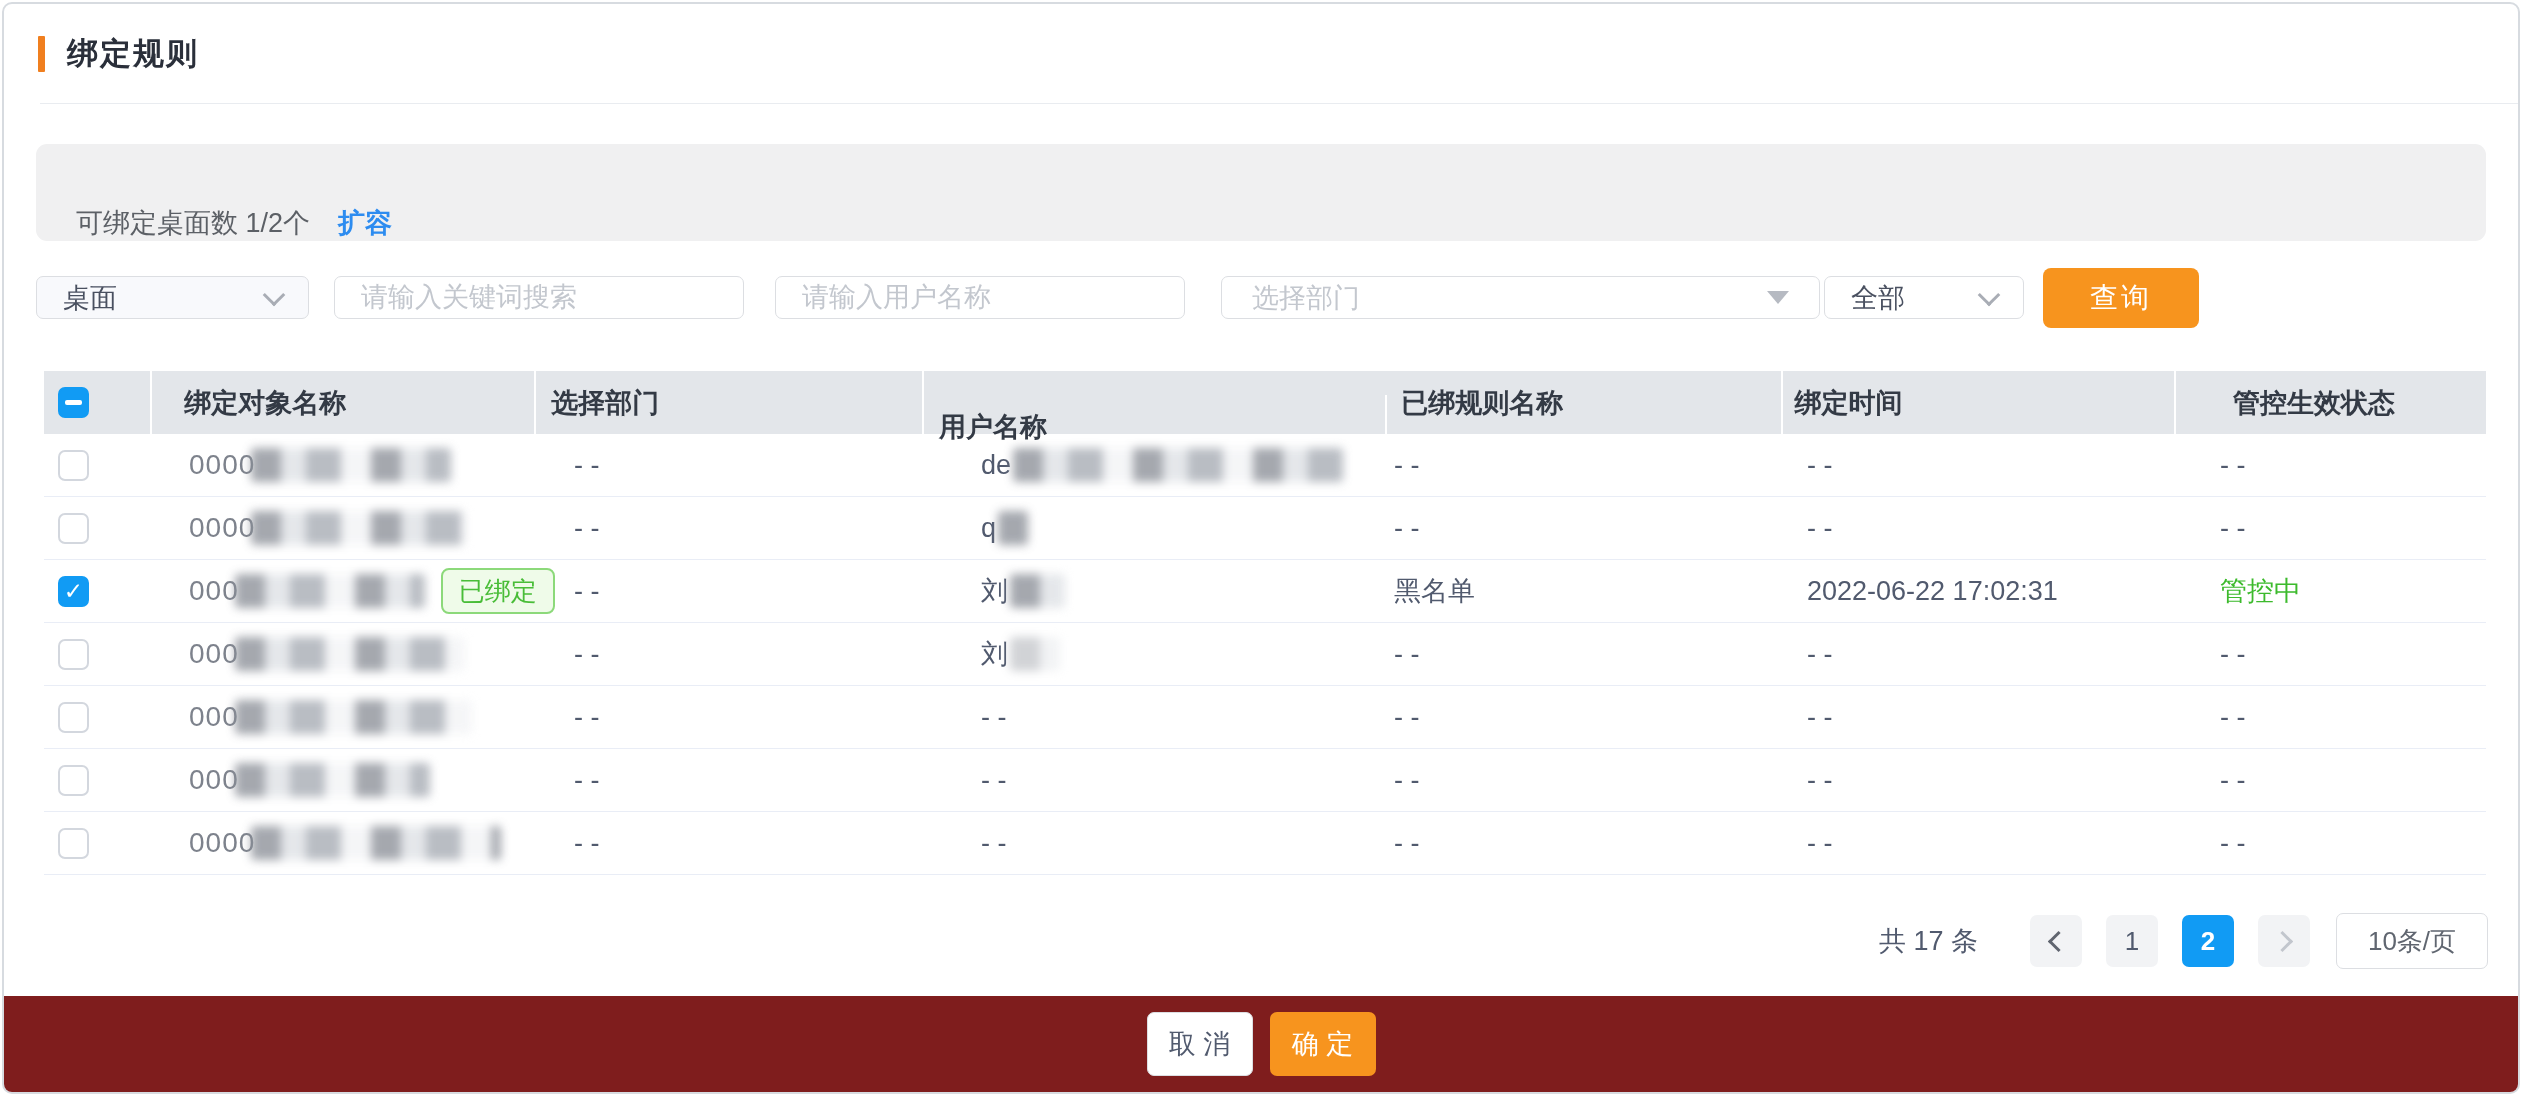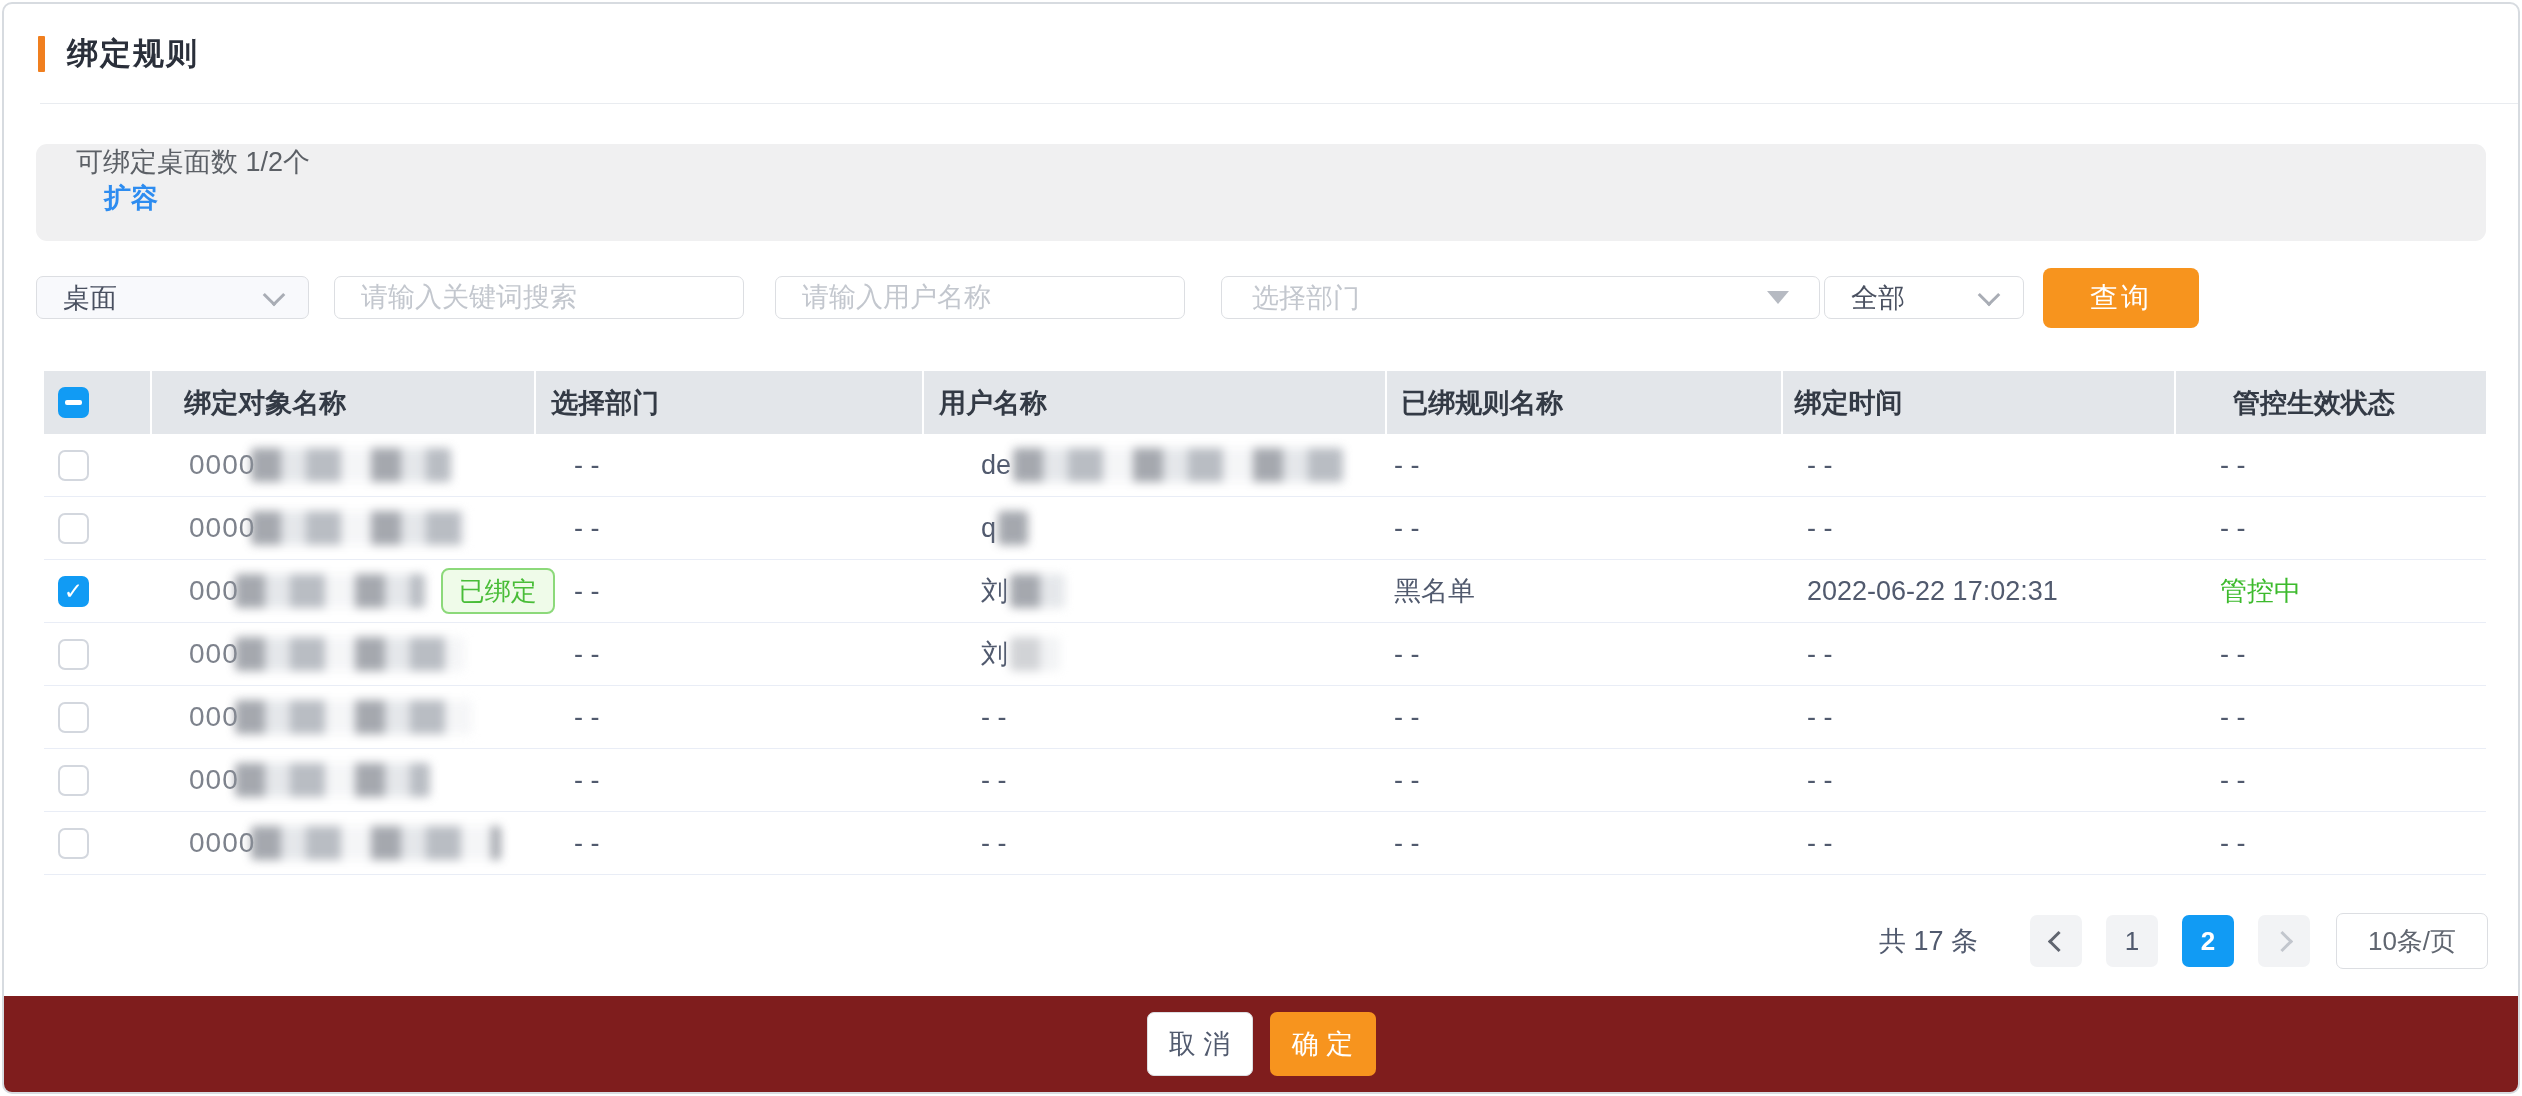--- a/index.html
+++ b/index.html
@@ -14,21 +14,21 @@
     background:#fff;border:2px solid #d7dbe0;border-radius:10px;overflow:hidden;
   }
   
   .title-row{display:flex;align-items:center;height:99px;padding-left:34px;}
   .title-bar{width:7px;height:36px;background:#f07f1f;margin-right:22px;border-radius:1px;}
   .title-text{font-size:31px;font-weight:600;color:#2a2f3a;letter-spacing:2px;}
   .title-divider{height:0;border-bottom:1px solid #e9ecf0;margin-left:36px;}
   
   .quota-bar{
     margin:40px 32px 0;height:97px;background:#f0f0f1;border-radius:11px;
-    display:flex;align-items:flex-start;padding-left:40px;box-sizing:border-box;font-size:27px;color:#5c6066;flex-direction:column;
+    display:flex;align-items:flex-end;padding-left:40px;box-sizing:border-box;font-size:27px;color:#5c6066;
   }
   .quota-link{margin-left:28px;color:#2d8cf0;font-weight:700;cursor:pointer;}
   
   .filter-row{margin:27px 32px 0;height:59px;display:flex;align-items:center;}
   .sel,.inp{
     box-sizing:border-box;height:43px;border:1px solid #dcdee2;border-radius:7px;
     display:flex;align-items:center;font-size:27px;background:#fff;
   }
   .sel-type{width:273px;background:#f8f9fc;padding:0 26px;justify-content:space-between;color:#495060;}
   .inp{padding:0 26px;color:#495060;}
@@ -132,21 +132,21 @@
   </div>
 
   <div class="table">
     <div class="thead">
       <div class="th" style="width:113px;padding-left:14px;">
         <span class="cb indet"></span>
       </div>
 
     <div class="th" style="width: 402px; padding-left: 32px;">绑定对象名称</div>
         <div class="th" style="width: 407px; padding-left: 15px;">选择部门</div>
-        <div class="th" style="width: 486px; padding-left: 15px;">用户名称</div>
+        <div class="th" style="width: 486px; padding-left: 15px; margin-top: 24px;">用户名称</div>
         <div class="th" style="width: 415px; padding-left: 14px;">已绑规则名称</div>
         <div class="th" style="width: 413px; padding-left: 12px;">绑定时间</div>
         <div class="th" style="width: 278px; padding-left: 12px;">管控生效状态</div>
       </div>
     <div id="tbody">
         <div class="trow">
           <div class="td" style="width: 113px; padding-left: 14px;">
             <span class="cb"></span>
           </div>
           <div class="td" style="width: 402px; padding-left: 32px;">

